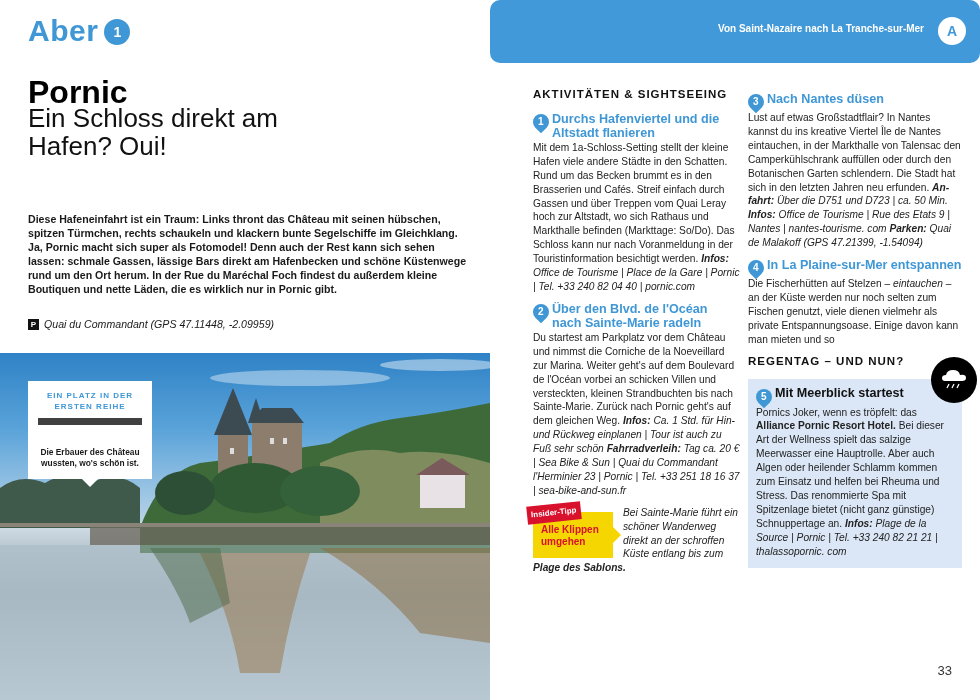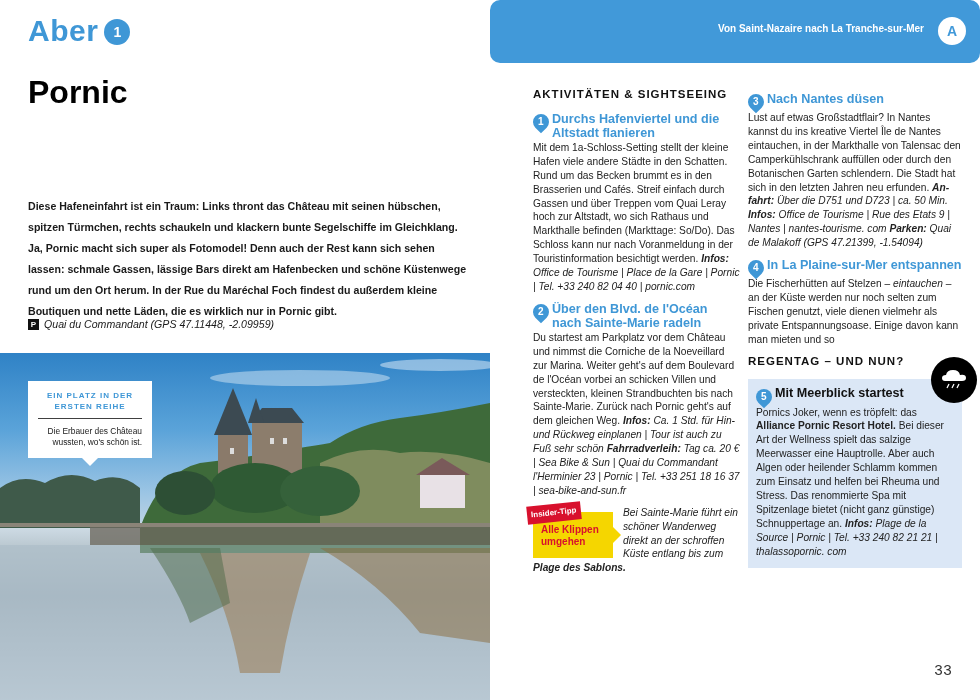--- a/index.html
+++ b/index.html
@@ -10,32 +10,32 @@
   .page-right { position: absolute; left: 490px; top: 0; width: 490px; height: 700px; background: #fff; }
 
   
   .spot-label { position: absolute; left: 28px; top: 14px; display: flex; align-items: center; gap: 6px; }
   .spot-word { color: #3f97d6; font-weight: bold; font-size: 30px; letter-spacing: 0.5px; }
   .spot-num { width: 26px; height: 26px; border-radius: 50%; background: #3f97d6; color: #fff; font-weight: bold; font-size: 14px; display: flex; align-items: center; justify-content: center; margin-top: 2px; }
 
   .title { position: absolute; left: 28px; top: 74px; font-size: 32px; font-weight: bold; color: #000; }
   .subtitle { position: absolute; left: 28px; top: 104px; font-size: 26px; line-height: 28px; color: #111; font-weight: normal; width: 300px; }
 
-  .intro { position: absolute; left: 28px; top: 196px; width: 440px; font-size: 10.6px; line-height: 21px; font-weight: bold; color: #1a1a1a; }
+  .intro { position: absolute; left: 28px; top: 212px; width: 440px; font-size: 10.6px; line-height: 14px; font-weight: bold; color: #1a1a1a; }
   .parking { position: absolute; left: 28px; top: 318px; font-size: 10.6px; font-style: italic; display: flex; align-items: center; gap: 5px; }
   .p-icon { width: 11px; height: 11px; background: #111; color: #fff; font-size: 8px; font-weight: bold; font-style: normal; display: flex; align-items: center; justify-content: center; }
 
   .photo { position: absolute; left: 0; top: 353px; width: 490px; height: 347px; overflow: hidden;
     background: linear-gradient(180deg, #2f82c6 0%, #5aa3d9 22%, #9ac4e4 40%, #b7d1e4 48%, #cfdce6 50%, #b9c7cf 56%, #a9b8c2 70%, #c9d6e0 100%); }
   .photo svg { position: absolute; left: 0; top: 0; }
 
   .callout { position: absolute; left: 28px; top: 28px; width: 124px; background: #fff; padding: 9px 10px 10px; }
   .callout::after { content: ""; position: absolute; left: 54px; bottom: -8px; border-left: 8px solid transparent; border-right: 8px solid transparent; border-top: 8px solid #fff; }
-  .callout-title { color: #3f97d6; font-weight: bold; font-size: 8px; letter-spacing: 1px; text-align: center; line-height: 11px; padding-bottom: 6px; border-bottom: 1px solid #404040; }
-  .callout-text { font-size: 8.4px; font-weight: normal; line-height: 11px; text-align: right; margin-top: 7px; color: #1a1a1a; }
+  .callout-title { color: #3f97d6; font-weight: bold; font-size: 8px; letter-spacing: 1px; text-align: center; line-height: 11px; padding-bottom: 6px; border-bottom: 7px solid #404040; }
+  .callout-text { font-size: 8.4px; font-weight: bold; line-height: 11px; text-align: center; margin-top: 22px; color: #1a1a1a; }
 
   
   .header-band { position: absolute; left: 0; top: 0; width: 490px; height: 63px; background: #4199d9; border-radius: 10px; }
   .header-text { position: absolute; right: 56px; top: 23px; color: #fff; font-weight: bold; font-size: 10px; }
   .header-badge { position: absolute; right: 14px; top: 17px; width: 28px; height: 28px; border-radius: 50%; background: #fff; color: #4199d9; font-weight: bold; font-size: 14px; display: flex; align-items: center; justify-content: center; }
 
   .col { position: absolute; font-size: 10.2px; line-height: 13.9px; color: #222; }
   .col1 { left: 43px; top: 88px; width: 207px; }
   .col2 { left: 258px; top: 92px; width: 214px; }
 
@@ -52,32 +52,33 @@
   .insider-box { float: left; position: relative; width: 80px; height: 46px; background: #f5d600; margin: 6px 10px 2px 0; padding: 12px 6px 0 8px; }
   .insider-box::after { content: ""; position: absolute; right: -8px; top: 15px; border-top: 8px solid transparent; border-bottom: 8px solid transparent; border-left: 8px solid #f5d600; }
   .insider-tag { position: absolute; left: -6px; top: -8px; background: #d8112d; color: #fff; font-weight: bold; font-size: 8px; padding: 2px 4px; transform: rotate(-6deg); }
   .insider-title { color: #d8112d; font-weight: bold; font-size: 10px; line-height: 12px; }
   .insider-text { font-style: italic; font-size: 10.2px; line-height: 13.9px; }
 
   .rain-box { background: #dbe7f6; padding: 8px 10px 10px 8px; margin-top: 8px; position: relative; }
   .rain-icon { position: absolute; right: -15px; top: -22px; width: 46px; height: 46px; border-radius: 50%; background: #000; display: flex; align-items: center; justify-content: center; }
   .item5-title { color: #111; font-weight: bold; font-size: 12.6px; }
 
-  .page-num { position: absolute; right: 28px; top: 663px; font-size: 15px; color: #333; font-family: Liberation Mono, monospace; }
+  .page-num { position: absolute; right: 28px; top: 663px; font-size: 13px; color: #333; }
 </style>
 </head>
 <body>
 
 <div class="page-left">
   <div class="spot-label">
     <span class="spot-word">Aber</span>
     <span class="spot-num">1</span>
   </div>
 
   <h1 class="title">Pornic</h1>
+  <h2 class="subtitle">Ein Schloss direkt am Hafen? Oui!</h2>
 
   <p class="intro">Diese Hafeneinfahrt ist ein Traum: Links thront das Château mit seinen hüb­schen, spitzen Türmchen, rechts schaukeln und klackern bunte Segelschiffe im Gleichklang. Ja, Pornic macht sich super als Fotomodel! Denn auch der Rest kann sich sehen lassen: schmale Gassen, lässige Bars direkt am Hafenbecken und schöne Küstenwege rund um den Ort herum. In der Rue du Maréchal Foch fin­dest du außerdem kleine Boutiquen und nette Läden, die es wirklich nur in Pornic gibt.</p>
 
   <div class="parking">
     <span class="p-icon">P</span>
     <span>Quai du Commandant (GPS 47.11448, -2.09959)</span>
   </div>
 
   <div class="photo">
     <svg width="490" height="347" viewBox="0 0 490 347">

